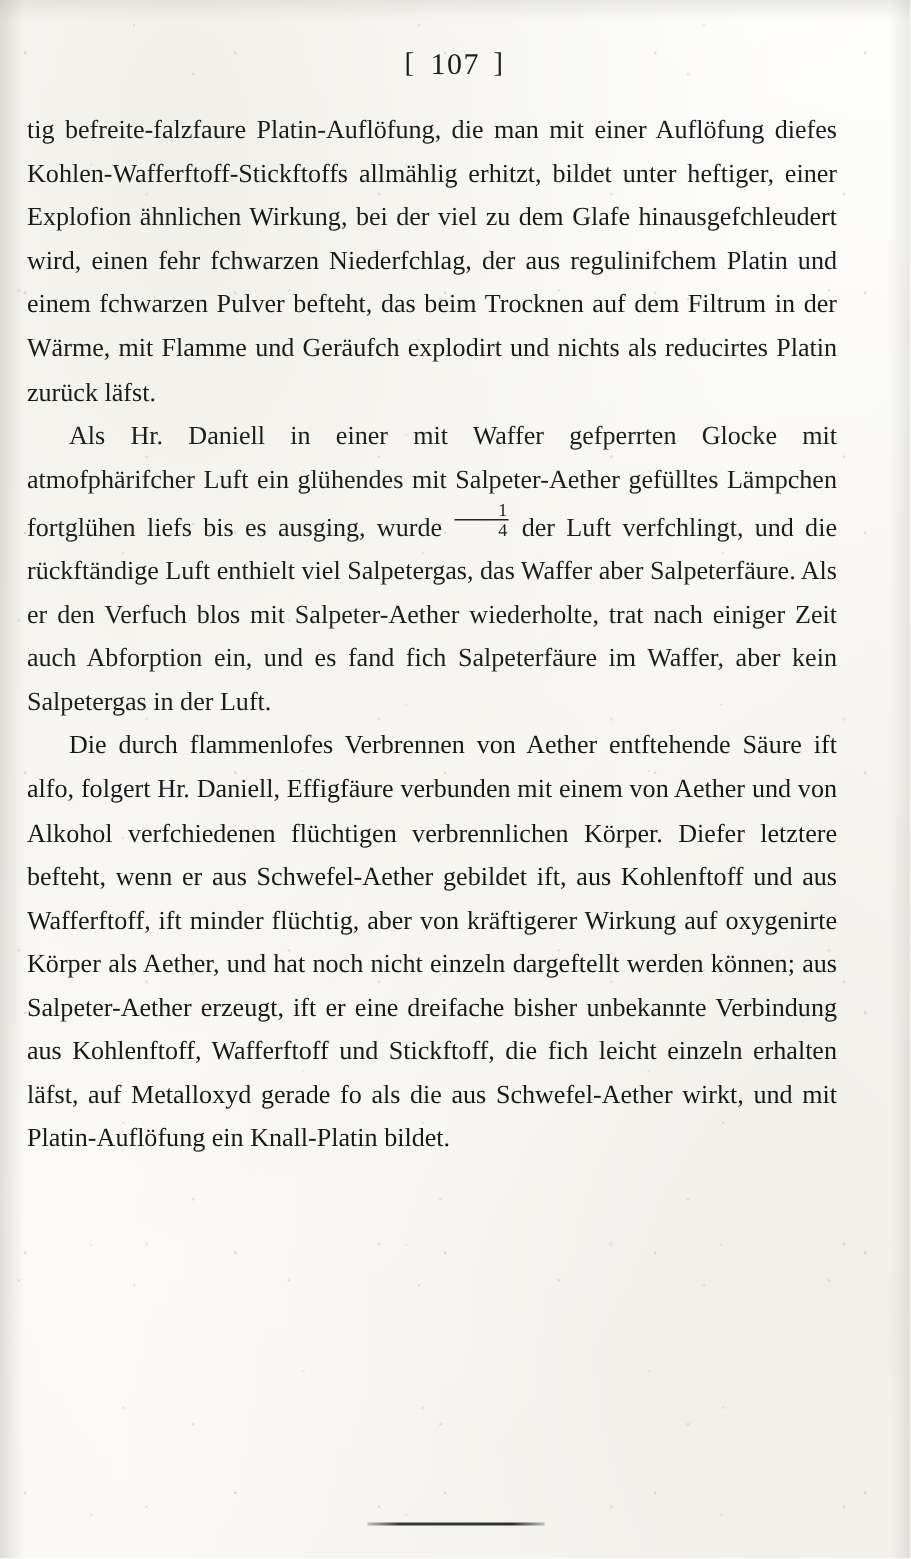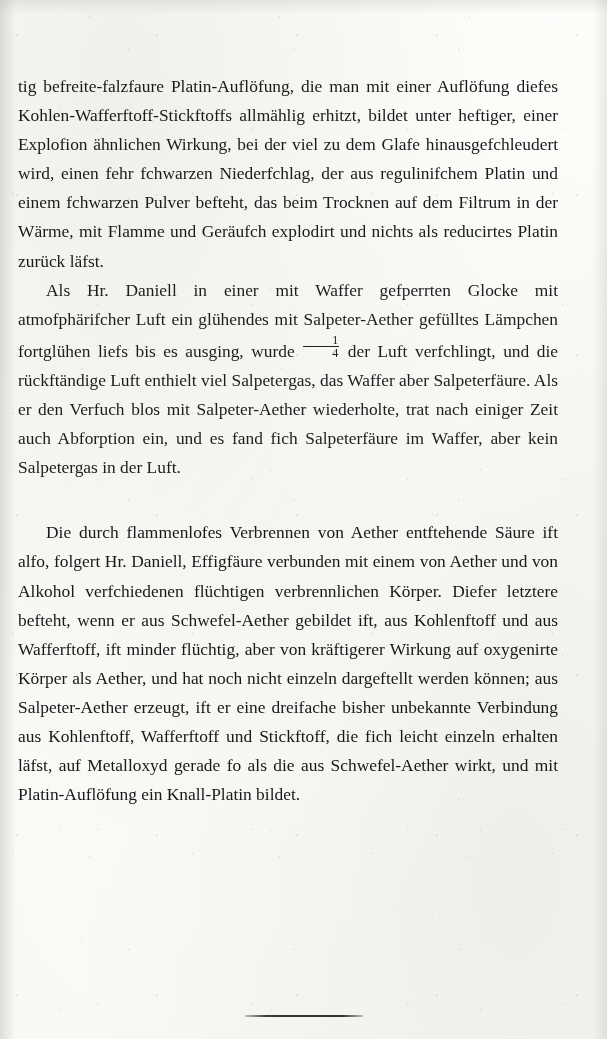--- a/index.html
+++ b/index.html
@@ -91,21 +91,21 @@
     margin: 0;
     text-indent: 0;
   }
   .para.indented {
     text-indent: 28px;
   }
 
   
   .body-text .para:nth-child(1) { color: #191a1c; }
   .body-text .para:nth-child(2) { color: #1c1d1f; }
-  .body-text .para:nth-child(3) { color: #17181a; margin-top: 36px; }
+  .body-text .para:nth-child(3) { color: #17181a; }
 
   .frac {
     display: inline-block;
     position: relative;
     font-size: 12px;
     line-height: 1;
     vertical-align: 0px;
     padding: 0 1px;
   }
   .frac .num {
@@ -155,20 +155,23 @@
 <body>
 
 <div class="page">
   <div class="speckles"></div>
   <div class="edge-shadow-left"></div>
   <div class="edge-shadow-right"></div>
   <div class="edge-shadow-top"></div>
 
   <div class="content">
 
+    <div class="page-header">
+      <span class="bracket">[</span><span class="folio">107</span><span class="bracket">]</span>
+    </div>
 
     <div class="body-text">
 
       <p class="para">tig befreite-falzfaure Platin-Auflöfung, die man mit einer Auflöfung diefes Kohlen-Wafferftoff-Stickftoffs allmählig erhitzt, bildet unter heftiger, einer Explofion ähnlichen Wirkung, bei der viel zu dem Glafe hinausgefchleudert wird, einen fehr fchwarzen Niederfchlag, der aus regulinifchem Platin und einem fchwarzen Pulver befteht, das beim Trocknen auf dem Filtrum in der Wärme, mit Flamme und Geräufch explodirt und nichts als reducirtes Platin zurück läfst.</p>
 
       <p class="para indented"><span>Als Hr. Daniell in einer mit Waffer gefperrten Glocke mit atmofphärifcher Luft ein glühendes mit Salpeter-Aether gefülltes Lämpchen fortglühen liefs bis es ausging, wurde </span><span class="frac"><span class="num">1</span><span class="den">4</span></span><span> der Luft verfchlingt, und die rückftändige Luft enthielt viel Salpetergas, das Waffer aber Salpeterfäure. Als er den Verfuch blos mit Salpeter-Aether wiederholte, trat nach einiger Zeit auch Abforption ein, und es fand fich Salpeterfäure im Waffer, aber kein Salpetergas in der Luft.</span></p>
 
       <p class="para indented">Die durch flammenlofes Verbrennen von Aether entftehende Säure ift alfo, folgert Hr. Daniell, Effigfäure verbunden mit einem von Aether und von Alkohol verfchiedenen flüchtigen verbrennlichen Körper. Diefer letztere befteht, wenn er aus Schwefel-Aether gebildet ift, aus Kohlenftoff und aus Wafferftoff, ift minder flüchtig, aber von kräftigerer Wirkung auf oxygenirte Körper als Aether, und hat noch nicht einzeln dargeftellt werden können; aus Salpeter-Aether erzeugt, ift er eine dreifache bisher unbekannte Verbindung aus Kohlenftoff, Wafferftoff und Stickftoff, die fich leicht einzeln erhalten läfst, auf Metalloxyd gerade fo als die aus Schwefel-Aether wirkt, und mit Platin-Auflöfung ein Knall-Platin bildet.</p>
 
     </div>

